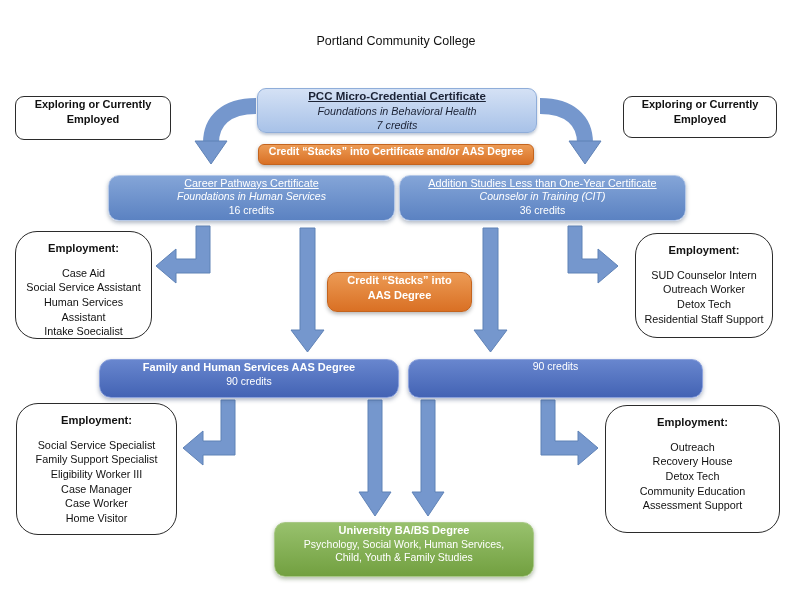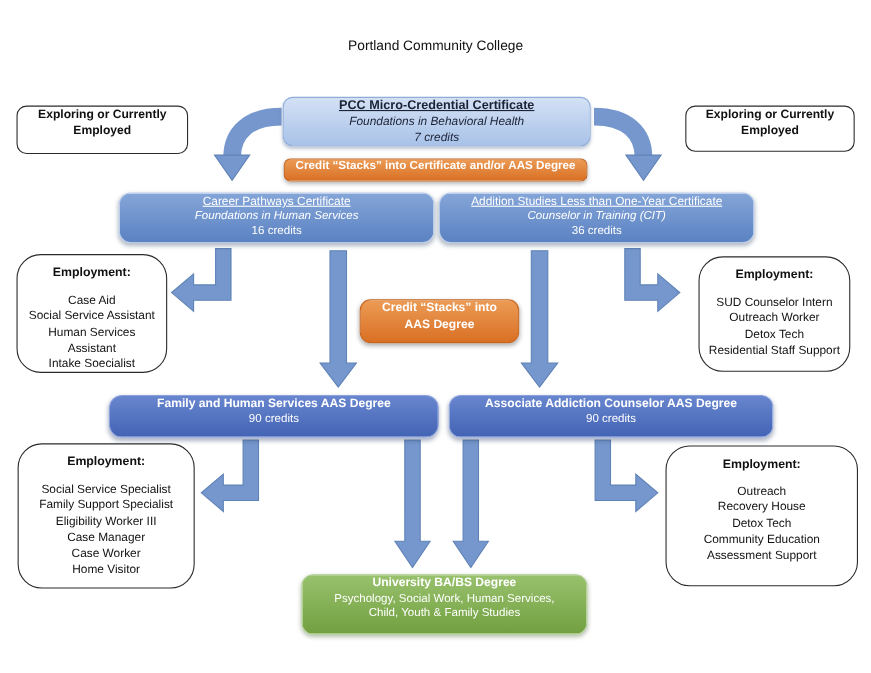--- a/index.html
+++ b/index.html
@@ -148,21 +148,20 @@
 
   <div class="node orange n-stackmid">
     <div>Credit “Stacks” into AAS Degree</div>
   </div>
 
   <div class="node aas n-aas-l">
     <div class="t1">Family and Human Services AAS Degree</div>
     <div class="t3">90 credits</div>
   </div>
   <div class="node aas n-aas-r">
-    <div class="t1">Associate Addiction Counselor AAS Degree</div>
     <div class="t3">90 credits</div>
   </div>
 
   <div class="node emp n-emp-bl">
     <div class="hd">Employment:</div>
     <div>
         <div class="emp-item">Social Service Specialist</div>
         <div class="emp-item">Family Support Specialist</div>
         <div class="emp-item">Eligibility Worker III</div>
         <div class="emp-item">Case Manager</div>

